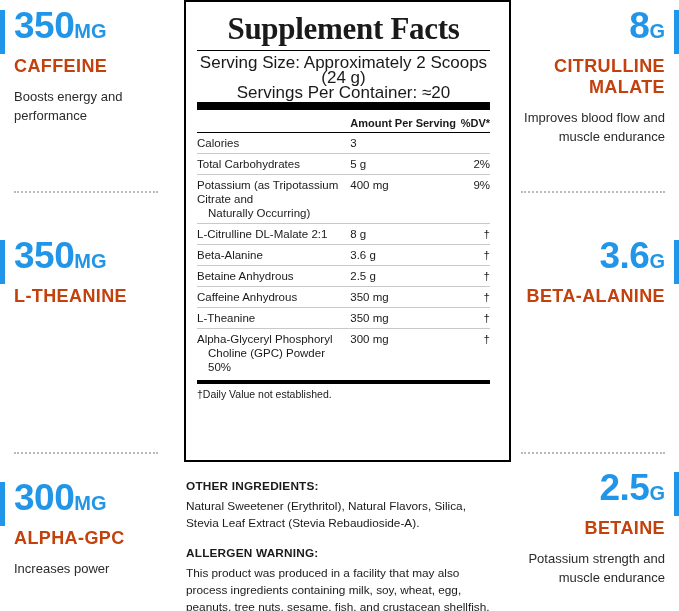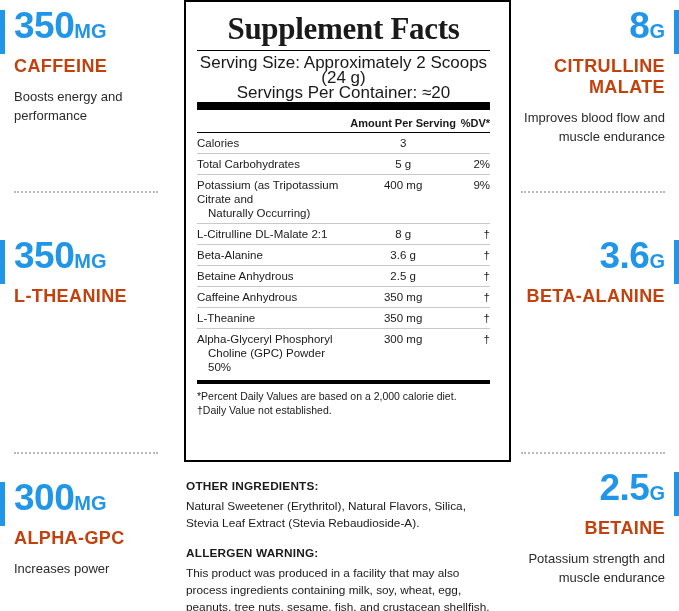--- a/index.html
+++ b/index.html
@@ -124,21 +124,21 @@
     line-height: 14px;
   }
   table.nutri tr.hdr td {
     border-bottom: 1px solid #000;
     padding-bottom: 2px;
     font-weight: bold;
     font-size: 11px;
   }
   table.nutri tr.lastrow td { border-bottom: none; }
   td.nm { text-align: left; padding-right: 4px; }
-  td.amt { text-align: center; white-space: nowrap; width: 66px; padding-right: 6px; }
+  td.amt { text-align: left; white-space: nowrap; width: 66px; padding-right: 6px; }
   td.dv { text-align: right; white-space: nowrap; width: 34px; }
   .indent { display: block; padding-left: 11px; }
 
   .footnote {
     font-size: 10.5px;
     line-height: 14px;
     margin-top: 5px;
   }
 
   
@@ -286,21 +286,20 @@
 
       <tr class="lastrow">
         <td class="nm"><span>Alpha-Glyceryl Phosphoryl</span><span class="indent">Choline (GPC) Powder 50%</span></td>
         <td class="amt">300 mg</td>
         <td class="dv">†</td>
       </tr>
     </tbody>
       </table>
 
     <div class="rule-med"></div>
-    <div class="footnote">*Percent Daily Values are based on a 2,000 calorie diet.</div>
     <div class="footnote" style="margin-top:0;">†Daily Value not established.</div>
   </div>
 
   <div class="bottom">
     <h4>OTHER INGREDIENTS:</h4>
     <p>Natural Sweetener (Erythritol), Natural Flavors, Silica, Stevia Leaf Extract (Stevia Rebaudioside-A).</p>
     <h4>ALLERGEN WARNING:</h4>
     <p>This product was produced in a facility that may also process ingredients containing milk, soy, wheat, egg, peanuts, tree nuts, sesame, fish, and crustacean shellfish.</p>
   </div>
 

